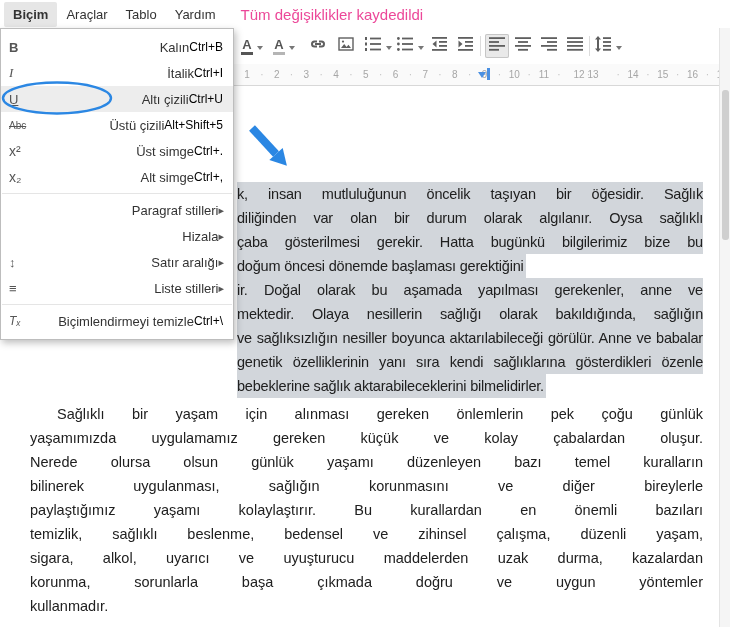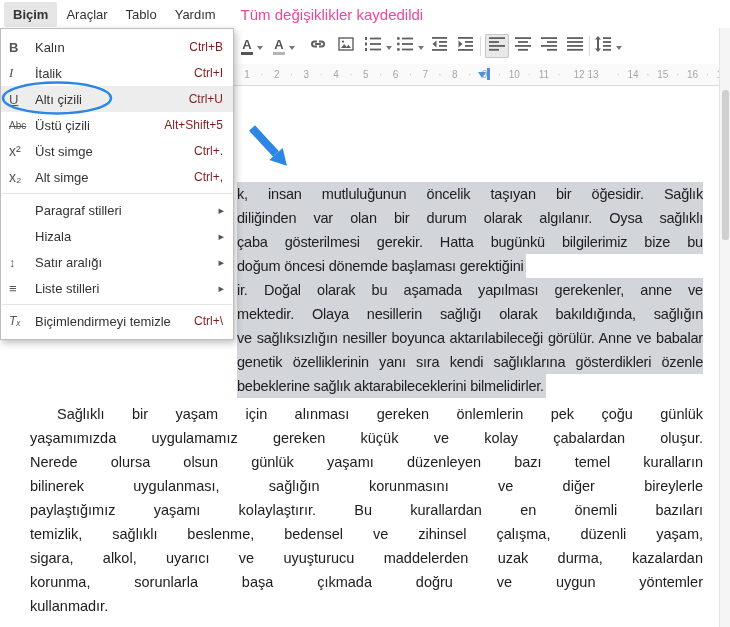--- a/index.html
+++ b/index.html
@@ -50,22 +50,22 @@
     box-shadow:2px 3px 7px rgba(0,0,0,.25);padding:5px 0;z-index:50;font-size:13px;color:#333;}
   .mrow{height:26px;display:flex;align-items:center;cursor:default;}
   .mrow.hl{background:#ededed;}
   .micon{flex:0 0 26px;padding-left:8px;color:#555;font-size:13px;}
   .ic-bold{font-weight:700;}
   .ic-italic{font-style:italic;font-family:"Liberation Serif","DejaVu Serif",serif;}
   .ic-underline{text-decoration:underline;}
   .ic-strike{text-decoration:line-through;font-size:10px;}
   .ic-sup,.ic-sub{font-size:14px;}
   .ic-clear{font-size:12px;font-style:italic;}
-  .mlabel{flex:1;white-space:nowrap;}
-  .mshort{color:#7f1d1d;font-size:12px;padding-right:10px;white-space:nowrap;}
+  .mlabel{flex:1;white-space:nowrap;text-align:right;}
+  .mshort{color:#000000;font-size:12px;padding-right:10px;white-space:nowrap;}
   .marrow{color:#555;font-size:11px;padding-right:9px;}
   .msep{border-top:1px solid #e5e5e5;margin:3px 1px;height:0;}
   
   .annot{position:absolute;z-index:60;pointer-events:none;}
   
   .scroll-track{position:absolute;right:0;top:28px;bottom:0;width:10px;background:#f5f5f5;
     border-left:1px solid #e4e4e4;z-index:40;}
   .scroll-thumb{position:absolute;right:1px;top:62px;width:7px;height:150px;background:#cfcfcf;border-radius:3px;}
 </style>
 </head>

